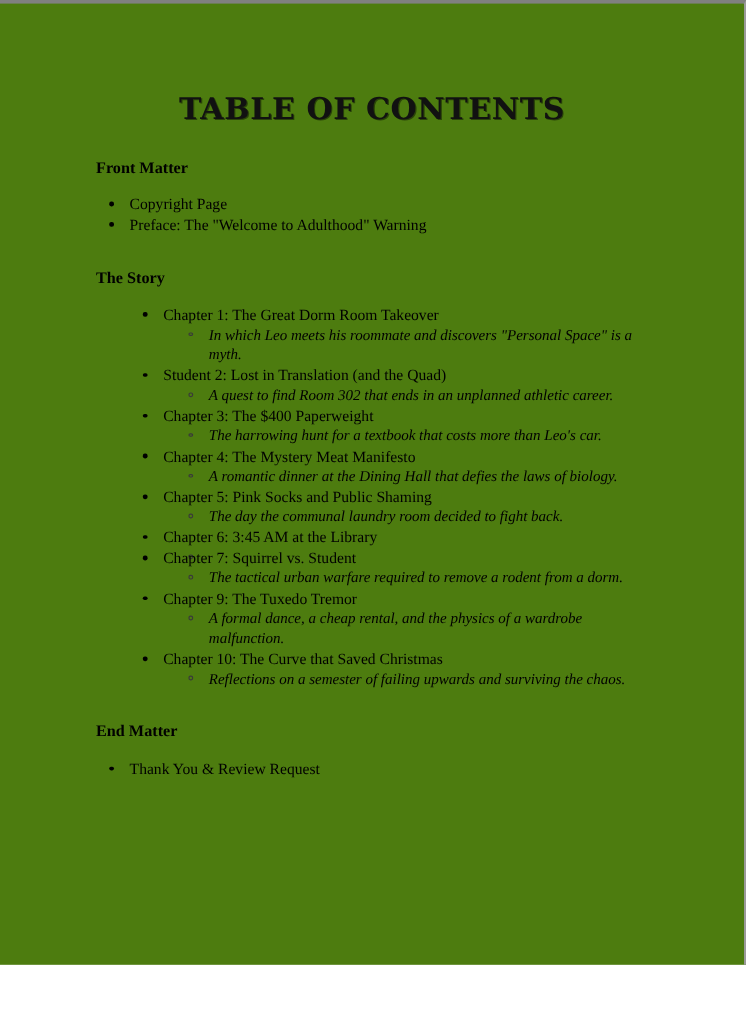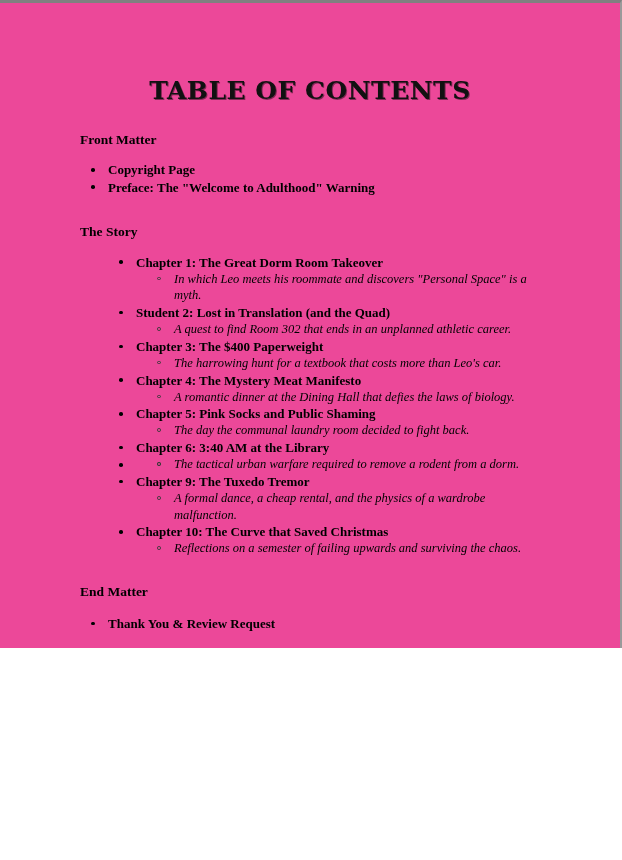--- a/index.html
+++ b/index.html
@@ -11,22 +11,22 @@
     width: 622px;
     height: 860px;
     font-family: "Liberation Serif", "DejaVu Serif", serif;
     color: #000000;
     overflow: hidden;
   }
   .page {
     position: relative;
     box-sizing: border-box;
     width: 622px;
-    height: 648px;
-    background: #ec4899;
+    height: 804px;
+    background: #4d7c0f;
     border-top: 3px solid #808080;
     border-right: 2px solid #9a9a9a;
     padding: 0;
   }
   .doc-title {
     margin: 0;
     padding-top: 74px;
     text-align: center;
     font-family: "DejaVu Serif", "Liberation Serif", serif;
     font-weight: bold;
@@ -62,21 +62,21 @@
     padding: 0;
   }
   .sec-front ul.level1 { padding-top: 13px; }
   .sec-story ul.level1 { padding-top: 13px; padding-left: 28px; }
   .sec-end   ul.level1 { padding-top: 14px; }
 
   .entry-title {
     position: relative;
     padding-left: 108px;
     font-size: 13px;
-    font-weight: bold;
+    font-weight: normal;
     line-height: 1.32;
   }
   .entry-title .bullet-disc {
     position: absolute;
     left: 91px;
     top: 0.52em;
     width: 3.5px;
     height: 3.5px;
     background: #000000;
     border-radius: 50%;
@@ -197,32 +197,33 @@
           <li class="subentry">
             <span class="bullet-circle"></span>
             <span>The day the communal laundry room decided to fight back.</span>
           </li>
         </ul>
       </li>
 
       <li class="entry">
         <div class="entry-title">
           <span class="bullet-disc"></span>
-          <span>Chapter 6: 3:40 AM at the Library</span>
-        </div>
-        <ul class="level2">
-          <li class="subentry">
-            <span class="bullet-circle"></span>
-          </li>
-        </ul>
-      </li>
-
-      <li class="entry">
-        <div class="entry-title">
-          <span class="bullet-disc"></span>
+          <span>Chapter 6: 3:45 AM at the Library</span>
+        </div>
+        <ul class="level2">
+          <li class="subentry">
+            <span class="bullet-circle"></span>
+          </li>
+        </ul>
+      </li>
+
+      <li class="entry">
+        <div class="entry-title">
+          <span class="bullet-disc"></span>
+          <span>Chapter 7: Squirrel vs. Student</span>
         </div>
         <ul class="level2">
           <li class="subentry">
             <span class="bullet-circle"></span>
             <span>The tactical urban warfare required to remove a rodent from a dorm.</span>
           </li>
         </ul>
       </li>
 
 

